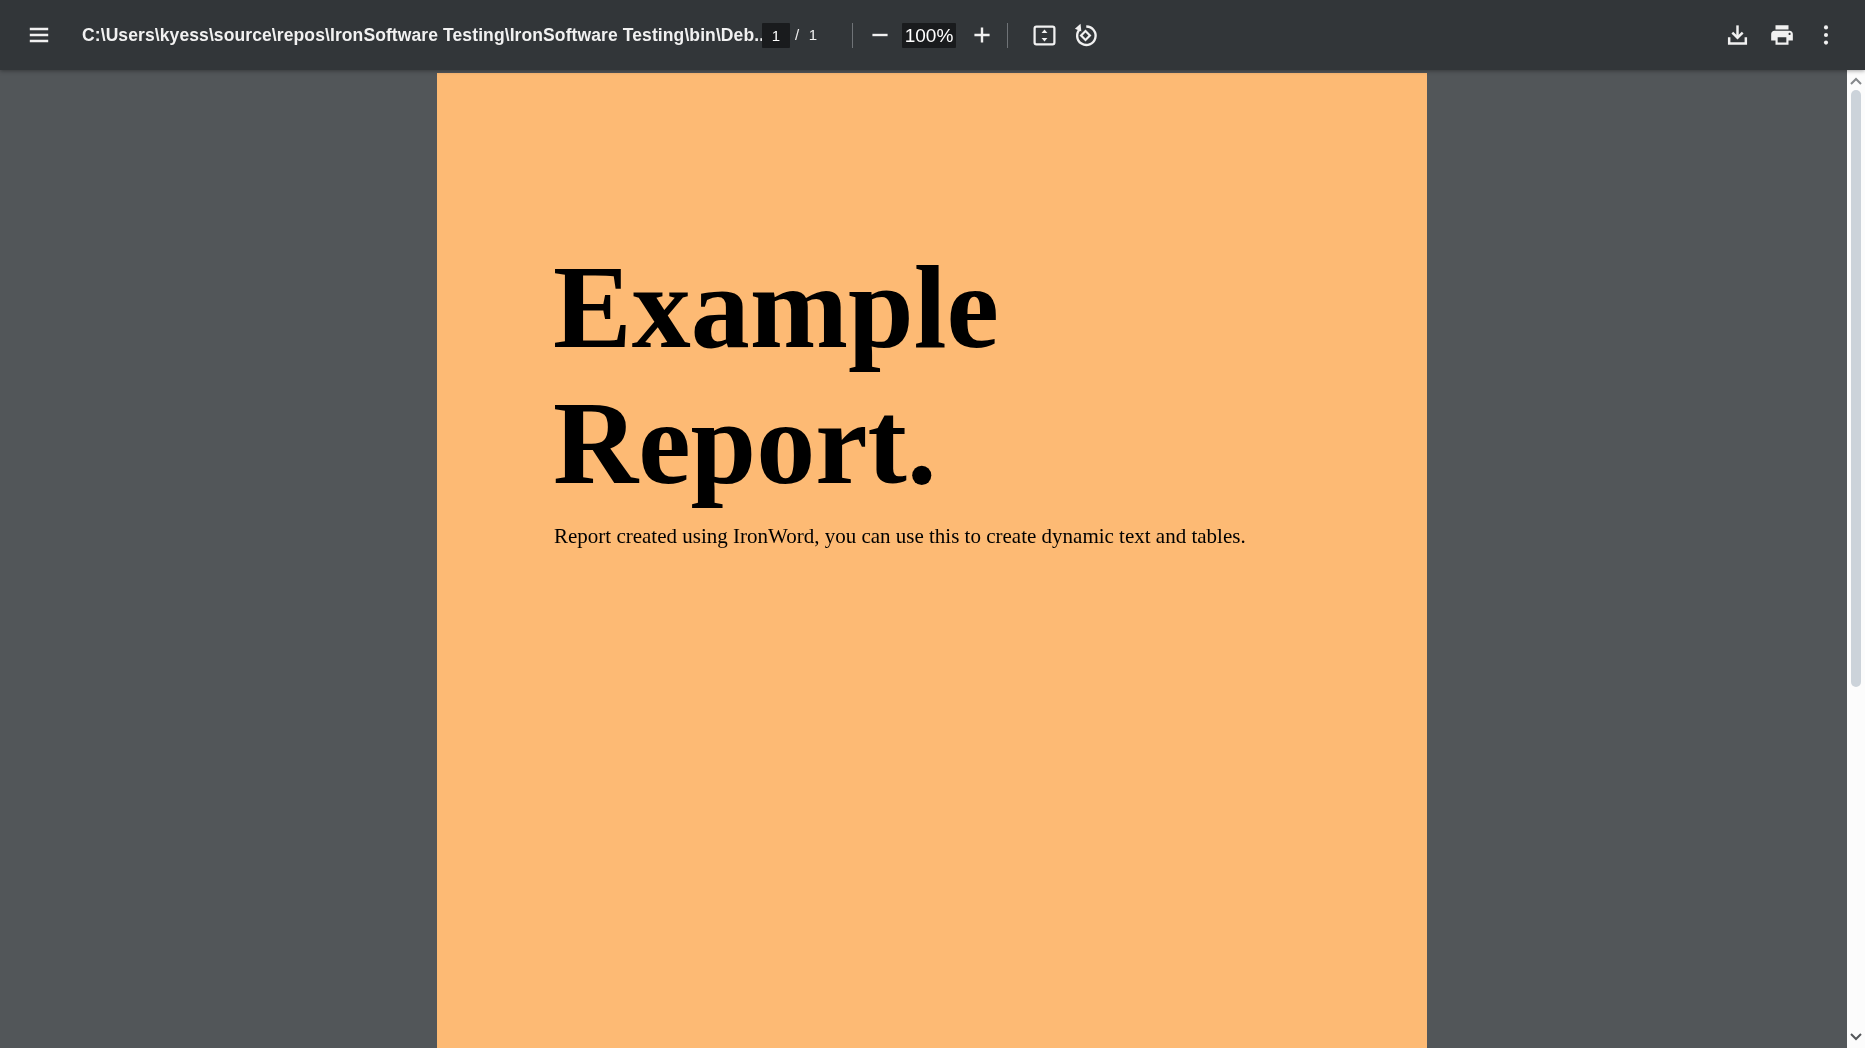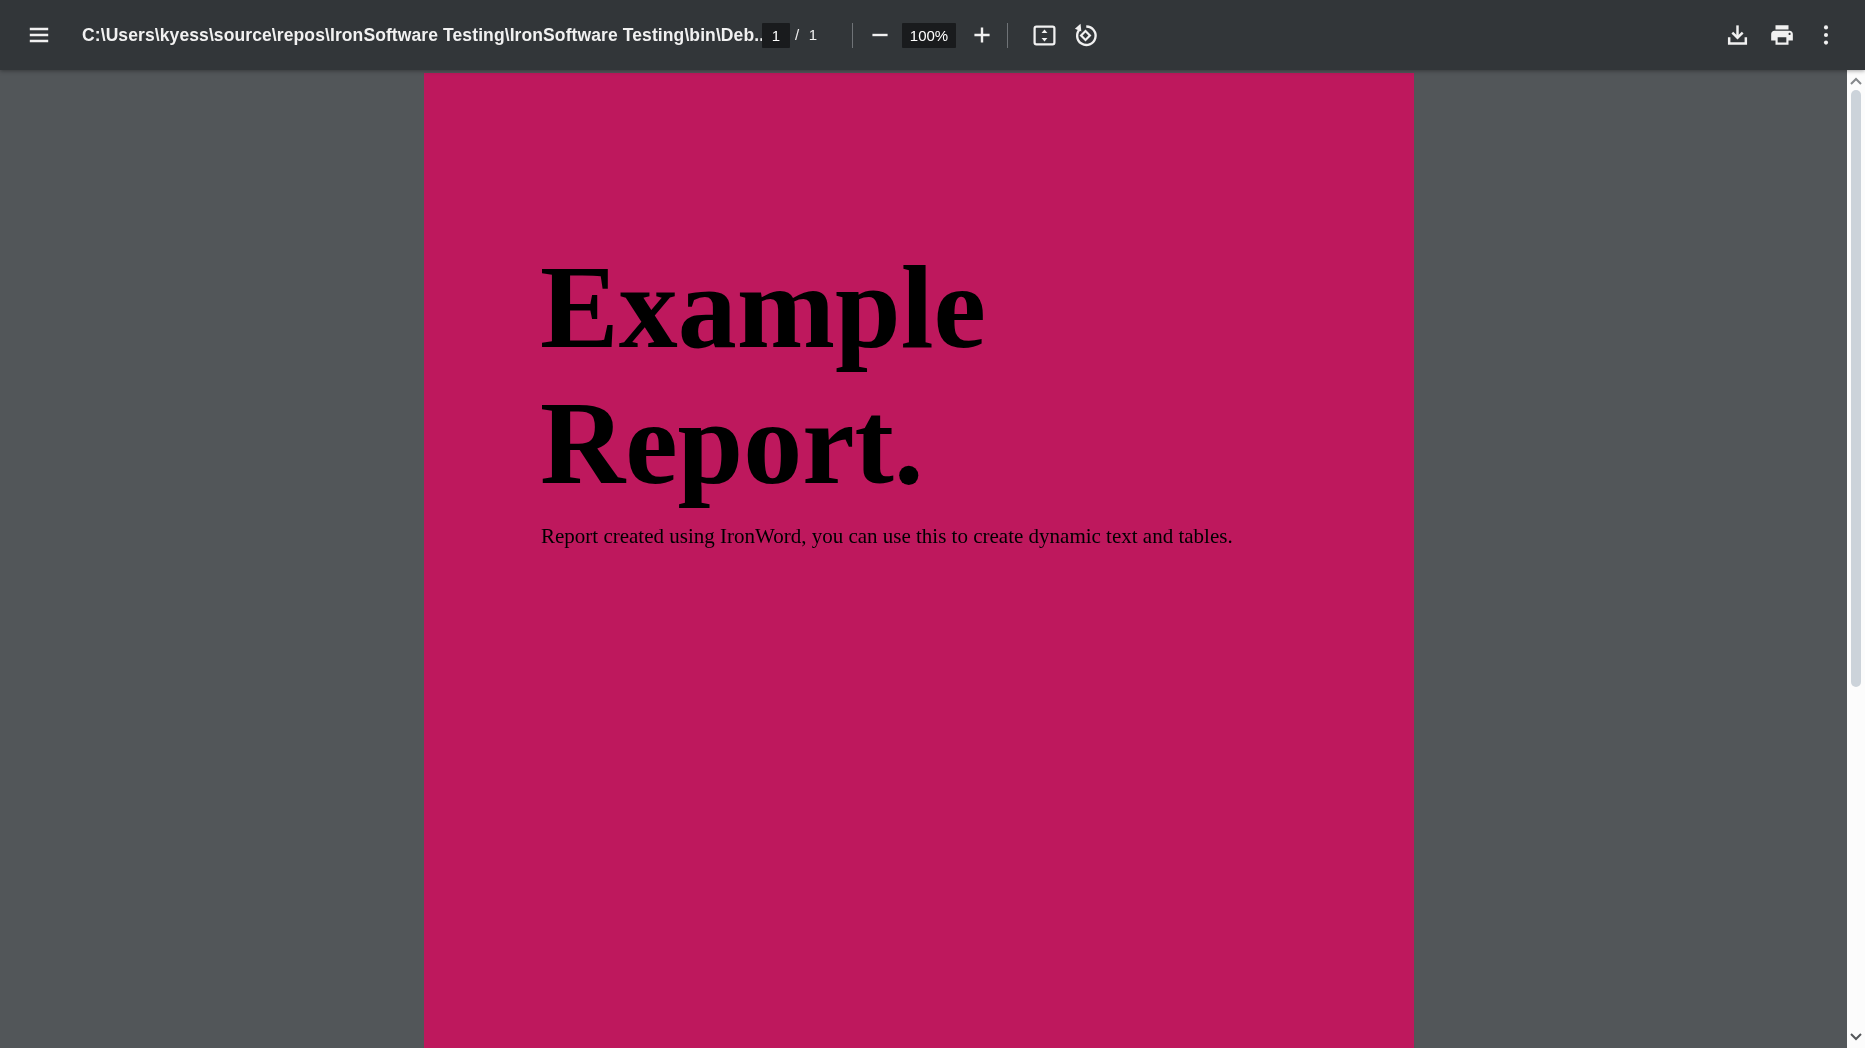--- a/index.html
+++ b/index.html
@@ -75,39 +75,39 @@
   .divider-1 { left: 852px; }
   .divider-2 { left: 1007px; }
 
   .zoom-display {
     position: absolute;
     left: 902px; top: 23px;
     width: 54px; height: 25px; line-height: 25px;
     background: #191b1d;
     border-radius: 1px;
     color: #ffffff;
-    font-size: 15px;
+    font-size: 19px;
     text-align: center;
   }
 
   .btn-menu      { left: 22px; }
   .btn-zoom-out  { left: 863px; }
   .btn-zoom-in   { left: 965px; }
   .btn-fit       { left: 1027px; }
   .btn-rotate    { left: 1068px; }
   .btn-download  { left: 1720px; }
   .btn-print     { left: 1765px; }
   .btn-more      { left: 1809px; }
 
   
   .pdf-page {
     position: absolute;
-    left: 424px; top: 73px;
+    left: 437px; top: 73px;
     width: 990px; height: 975px;
-    background: #be185d;
+    background: #fdba74;
   }
   .pdf-heading {
     position: absolute;
     left: 116px; top: 167px;
     width: 790px;
     font-family: "Liberation Serif", serif;
     font-weight: 700;
     font-size: 118px;
     line-height: 136px;
     color: #000000;

